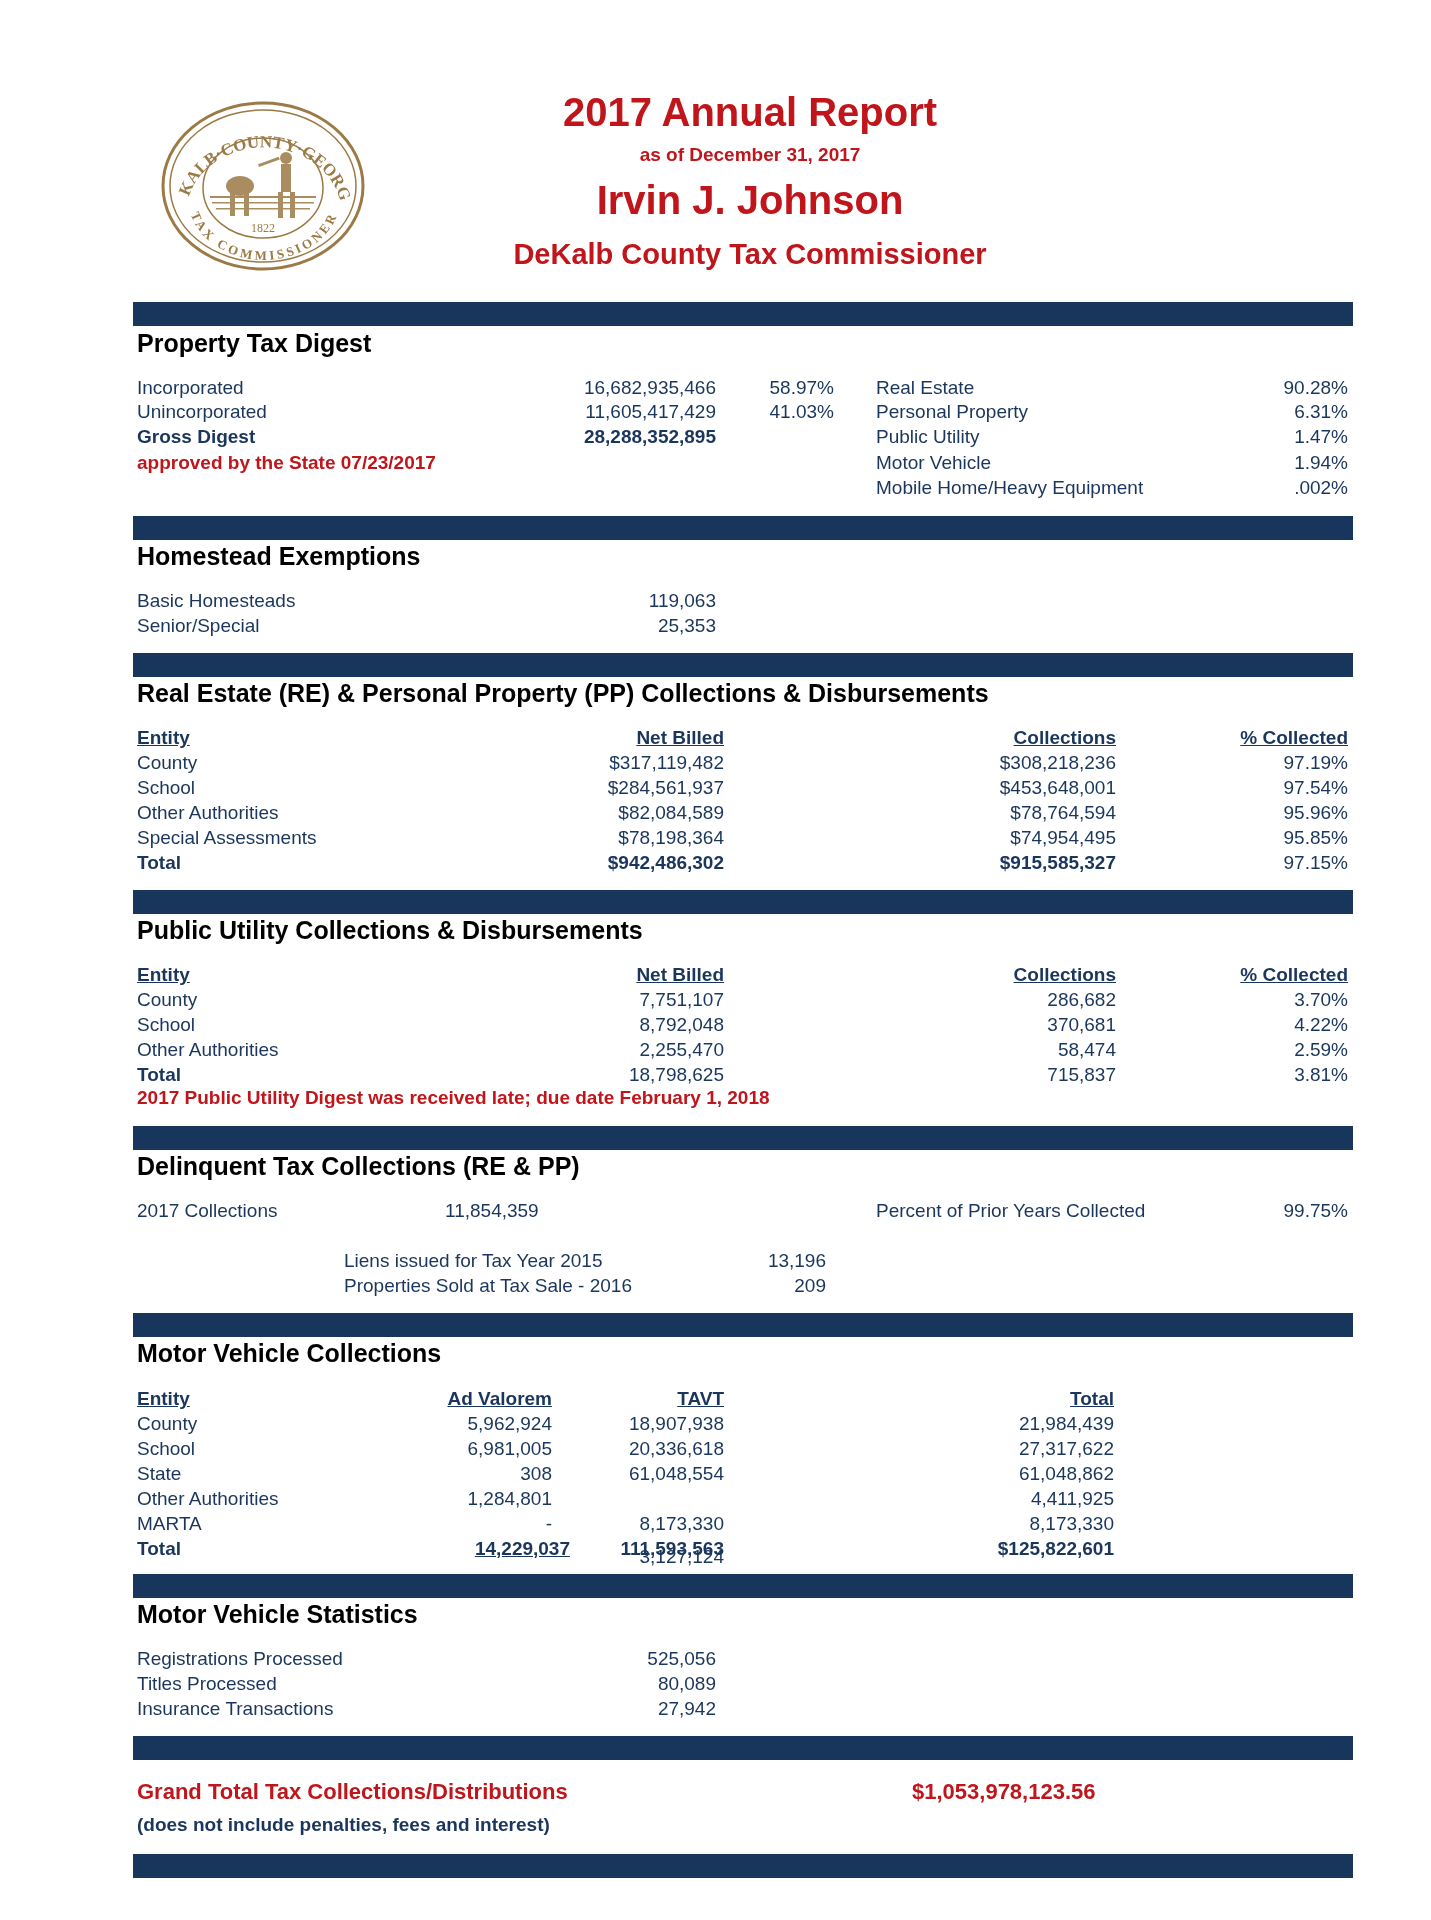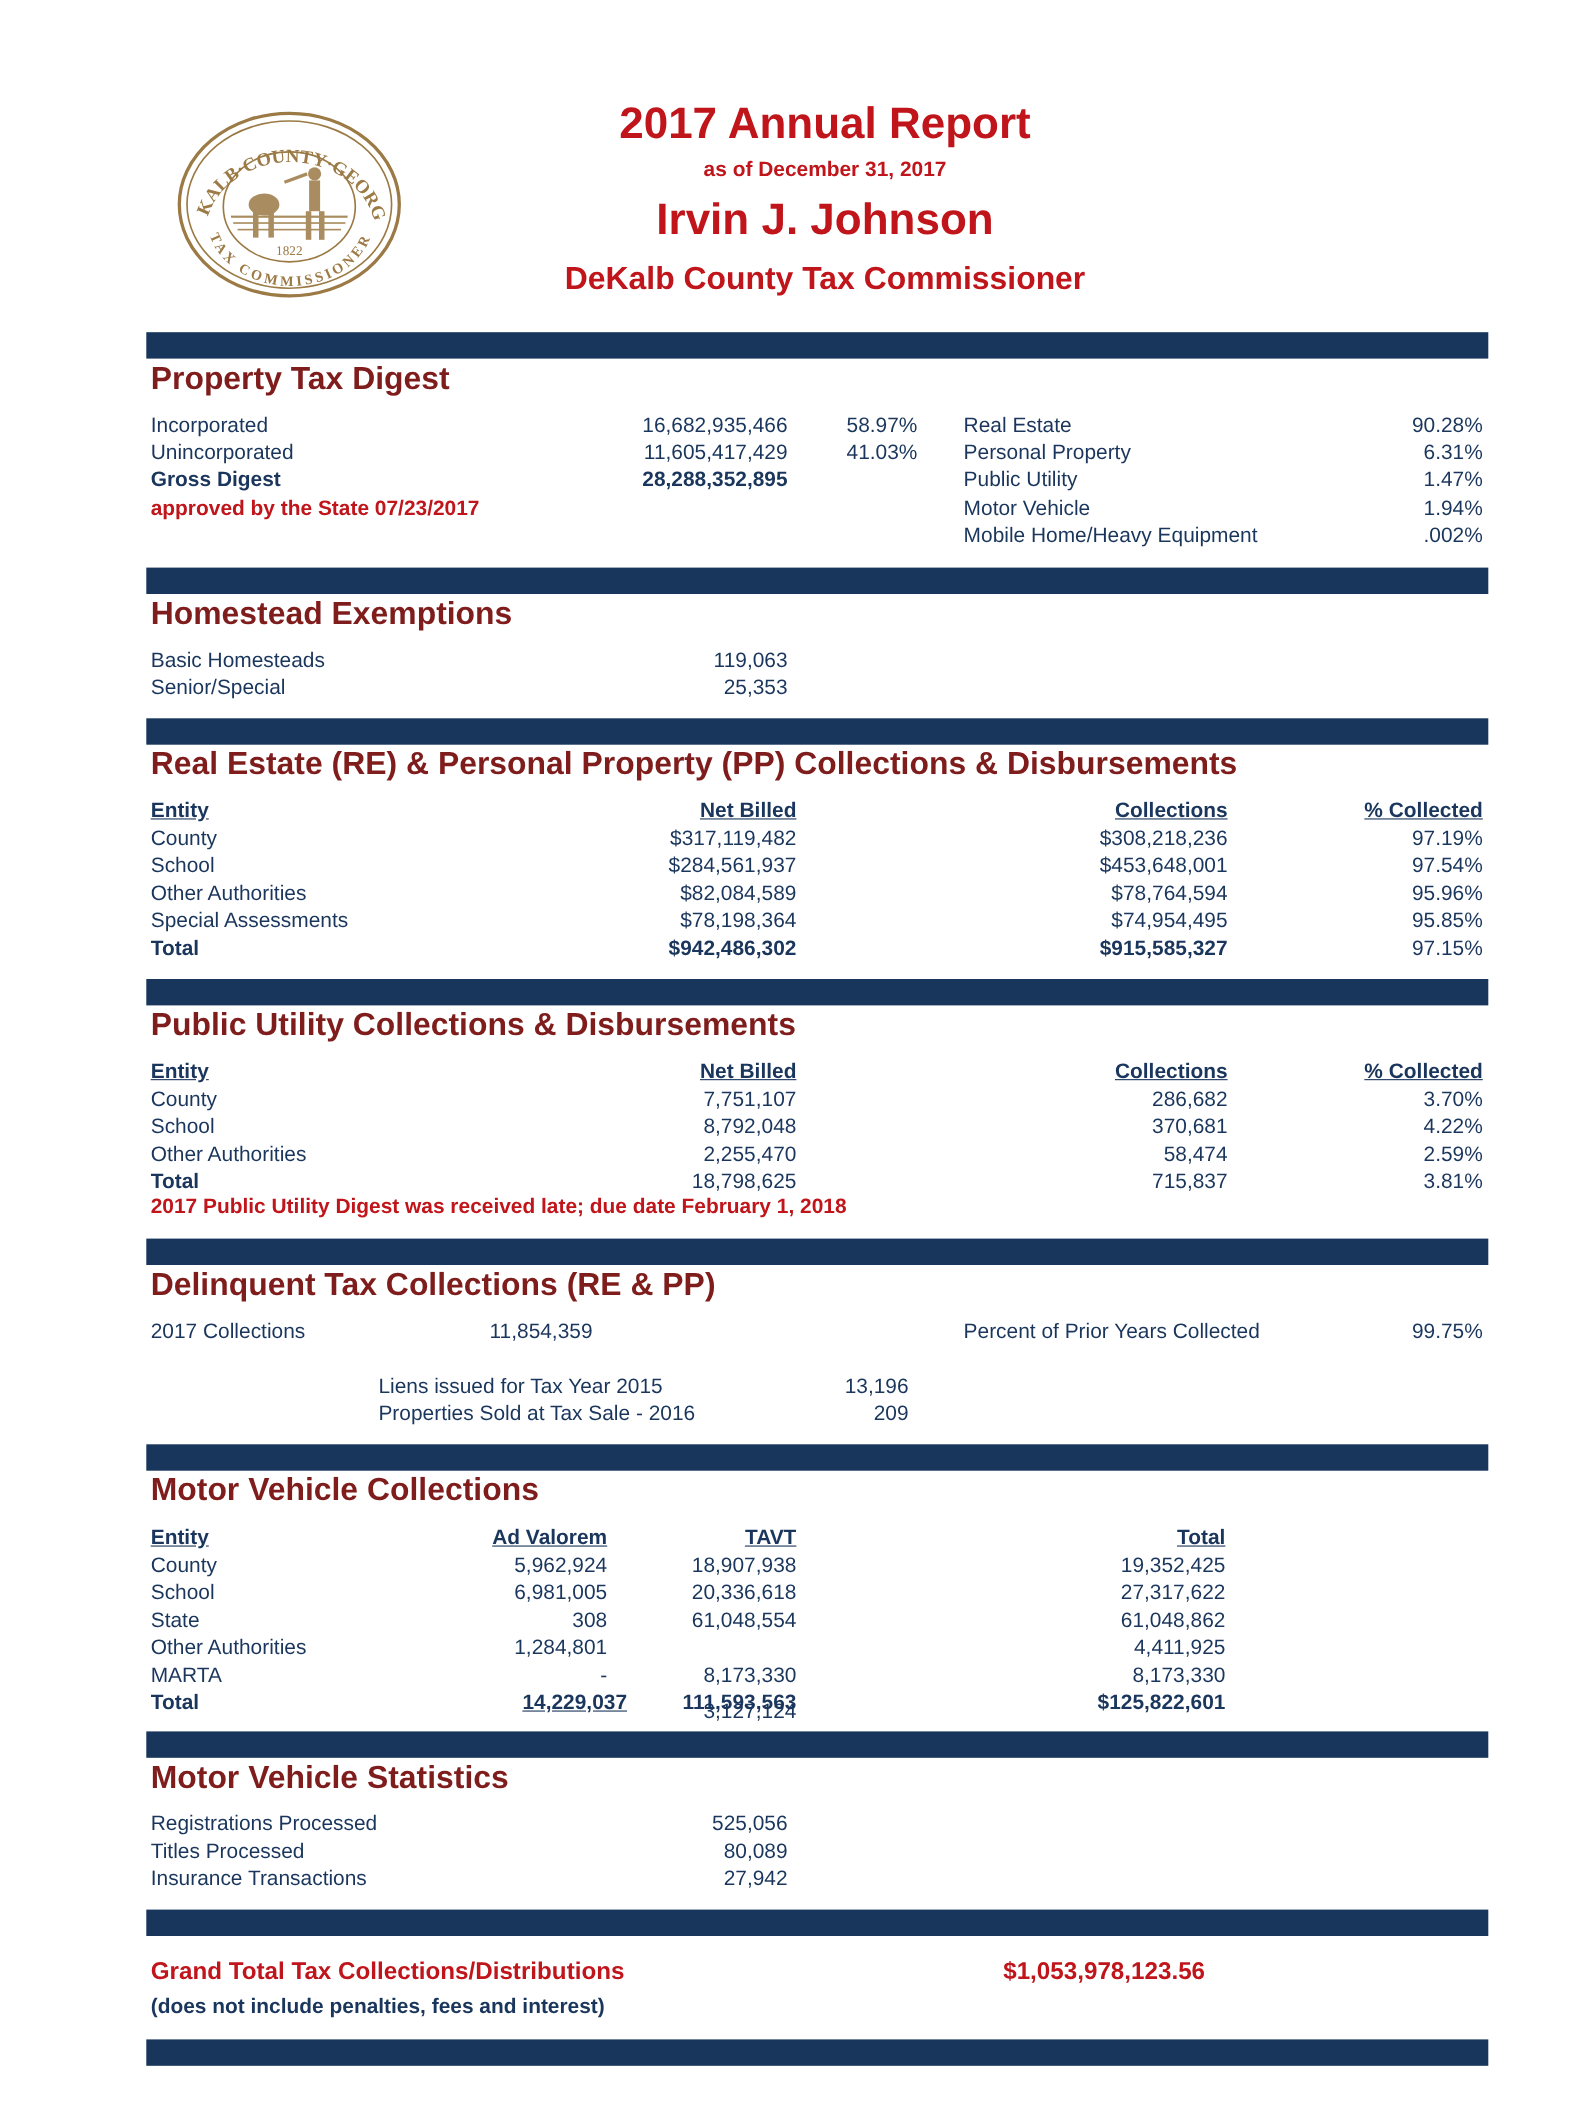--- a/index.html
+++ b/index.html
@@ -1,19 +1,19 @@
 <!DOCTYPE html>
 <html><head>
 <meta charset="utf-8">
 <style>
   html, body { margin: 0; padding: 0; background: #ffffff; }
   body { width: 1431px; height: 1920px; position: relative; overflow: hidden;
          font-family: "Liberation Sans", sans-serif; color: #1a365c; }
   .bar { position: absolute; left: 133px; width: 1220px; height: 24px; background: #18365c; }
-  .sec-title { position: absolute; left: 137px; font-size: 29px; font-weight: bold; color: #7f1d1d; white-space: nowrap; }
+  .sec-title { position: absolute; left: 137px; font-size: 25px; font-weight: bold; color: #000000; white-space: nowrap; }
   .t { position: absolute; font-size: 19px; color: #1a365c; white-space: nowrap; line-height: 25px; }
   .r { text-align: right; }
   .b { font-weight: bold; }
   .u { text-decoration: underline; font-weight: bold; }
   .red { color: #c0151b; }
   .it { }
   .hdr { position: absolute; color: #c0151b; font-weight: bold; white-space: nowrap; text-align: center; left: 490px; width: 520px;
          font-family: "Liberation Sans", sans-serif; }
   .seal { position: absolute; left: 160px; top: 100px; width: 206px; height: 172px; }
 </style>
@@ -171,21 +171,21 @@
 <div>
   <div class="sec-title" style="top:1339px;">Motor Vehicle Collections</div>
   <div class="t u" style="left:137px;top:1386px;">Entity</div>
   <div class="t u r" style="left:400px;width:152px;top:1386px;">Ad Valorem</div>
   <div class="t u r" style="left:580px;width:144px;top:1386px;">TAVT</div>
   <div class="t u r" style="left:960px;width:154px;top:1386px;">Total</div>
   <div id="mv-rows">
       <div class="t" style="left: 137px; top: 1411px;">County</div>
       <div class="t r" style="left: 400px; width: 152px; top: 1411px;">5,962,924</div>
       <div class="t r" style="left: 580px; width: 144px; top: 1411px;">18,907,938</div>
-      <div class="t r" style="left: 960px; width: 154px; top: 1411px;">19,352,425</div>
+      <div class="t r" style="left: 960px; width: 154px; top: 1411px;">21,984,439</div>
       <div class="t" style="left: 137px; top: 1436px;">School</div>
       <div class="t r" style="left: 400px; width: 152px; top: 1436px;">6,981,005</div>
       <div class="t r" style="left: 580px; width: 144px; top: 1436px;">20,336,618</div>
       <div class="t r" style="left: 960px; width: 154px; top: 1436px;">27,317,622</div>
       <div class="t" style="left: 137px; top: 1461px;">State</div>
       <div class="t r" style="left: 400px; width: 152px; top: 1461px;">308</div>
       <div class="t r" style="left: 580px; width: 144px; top: 1461px;">61,048,554</div>
       <div class="t r" style="left: 960px; width: 154px; top: 1461px;">61,048,862</div>
       <div class="t" style="left: 137px; top: 1486px;">Other Authorities</div>
       <div class="t r" style="left: 400px; width: 152px; top: 1486px;">1,284,801</div>

